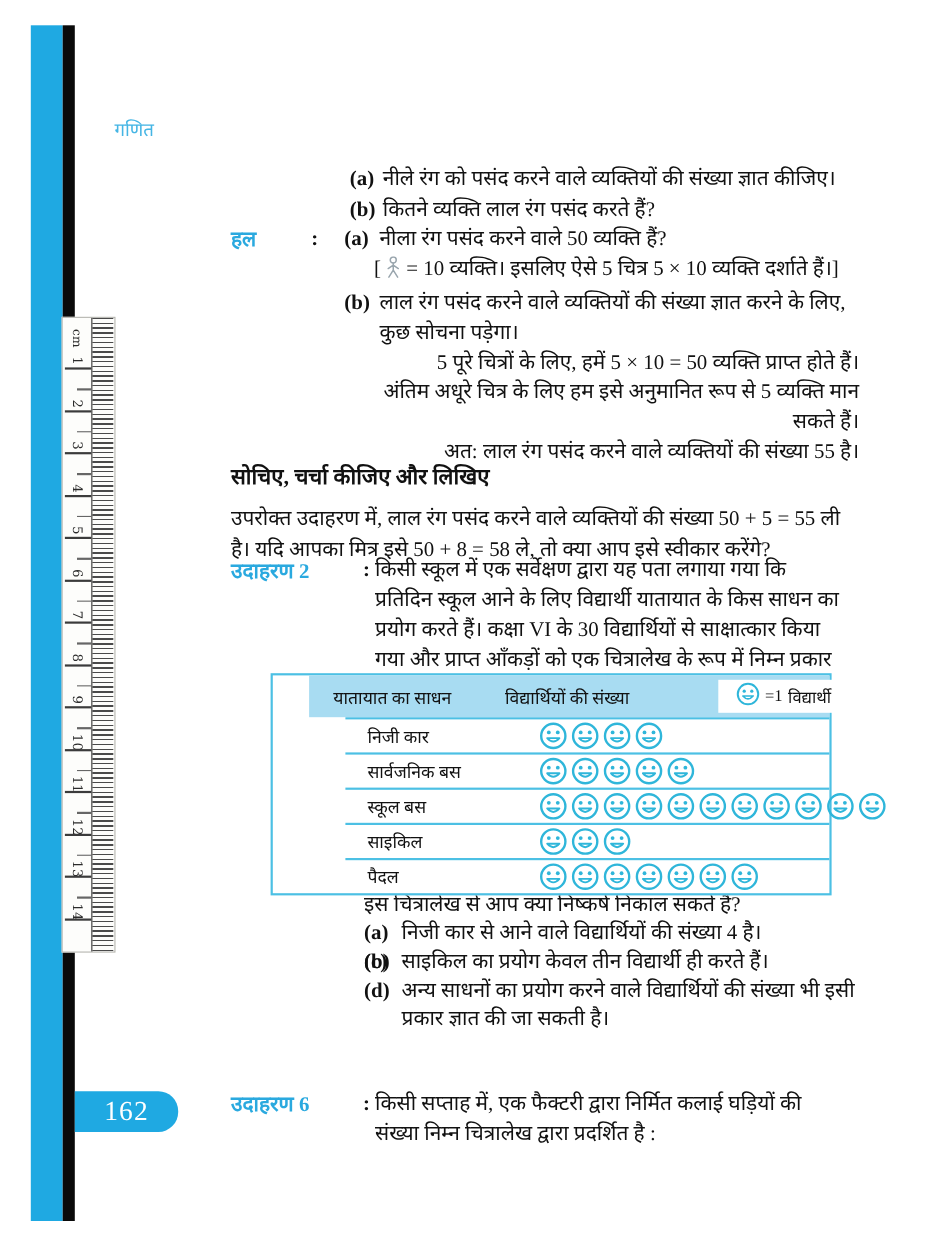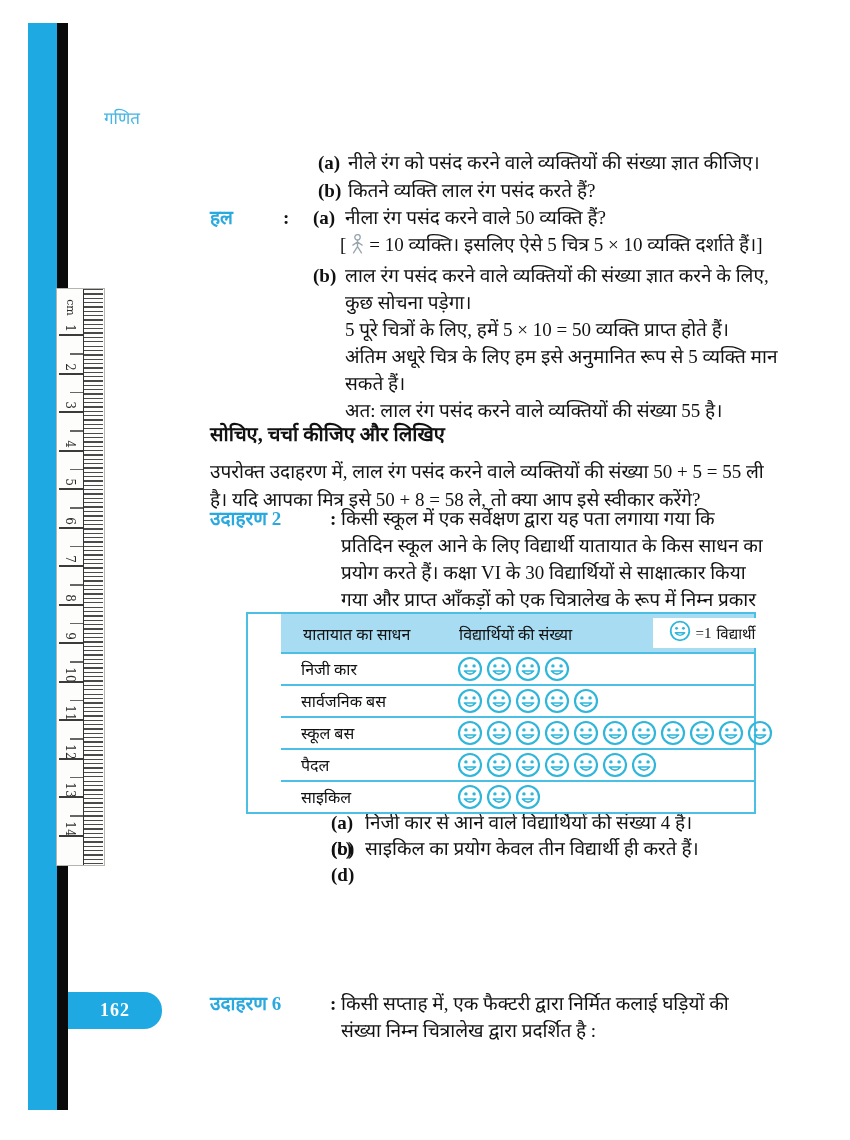--- a/index.html
+++ b/index.html
@@ -15,56 +15,56 @@
          background:repeating-linear-gradient(to bottom,#4a4a4a 0 1.3px,transparent 1.3px 4.35px);}
   .ruler-num{position:absolute;left:4px;width:18px;text-align:center;
          font:12px "DejaVu Serif",serif;color:#2b2b2b;transform:rotate(90deg);}
   .ruler-cm{font-size:11px;}
   .ruler-line{position:absolute;left:2px;width:24px;height:2px;background:#3b3b3b;}
   .ruler-halfline{position:absolute;left:13px;width:13px;height:1.5px;background:#666;}
   
   .page-header{position:absolute;left:104px;top:106px;font-size:17px;color:#45b5e4;}
   .page-number-box{position:absolute;left:68px;top:992px;width:94px;height:37px;background:#1fa9e2;
          border-radius:0 18px 18px 0;display:flex;align-items:center;justify-content:center;z-index:3;}
-  .page-number-box span{color:#fff;font-weight:bold;font-size:18px;letter-spacing:1px;}
+  .page-number-box span{color:#fff;font-weight:normal;font-size:25px;letter-spacing:1px;}
   
   .t{font-size:19px;line-height:27.5px;}
   .marker{font-weight:bold;}
   .cyan-label{color:#2aa9df;font-weight:bold;font-size:19px;}
   
   .questions{position:absolute;left:318px;top:149px;width:470px;}
   .q-item{position:relative;padding-left:30px;white-space:nowrap;}
   .q-item .marker{position:absolute;left:0;}
   .sol-label{position:absolute;left:210px;top:204px;}
   .sol-colon{position:absolute;left:283px;top:204px;font-weight:bold;}
   .solution{position:absolute;left:313px;top:204px;width:468px;line-height:27px;}
   .sol-a{position:relative;padding-left:32px;white-space:nowrap;}
   .sol-a .marker{position:absolute;left:0;}
   .bracket-line{padding-left:27px;white-space:nowrap;}
   .person-svg{vertical-align:-4px;margin:0 4px;}
   .sol-b{position:relative;padding-left:32px;}
   .sol-b .marker{position:absolute;left:0;}
-  .sol-p{padding-left:32px;}
+  .sol-p{padding-left:32px;text-align:right;}
   .think{position:absolute;left:210px;top:420px;width:572px;}
   .think-heading{font-size:20px;font-weight:bold;line-height:28px;margin-bottom:10px;}
   .example{position:absolute;width:590px;}
   .ex5{left:210px;top:505px;}
   .ex6{left:210px;top:990px;}
   .ex-label{position:absolute;left:0;top:0;}
   .ex-colon{position:absolute;left:120px;top:0;font-weight:bold;}
   .ex-text{position:absolute;left:131px;top:0;width:428px;line-height:27px;}
   
   .ptable{position:absolute;left:246px;top:612px;width:510px;border:2px solid #4cc0e4;
           box-sizing:border-box;background:#fff;z-index:1;padding-left:33px;}
   .pt-header{position:relative;height:38px;background:#a8dcf2;font-size:16px;}
   .pt-h1{position:absolute;left:22px;top:9px;}
   .pt-h2{position:absolute;left:178px;top:9px;}
   .pt-legend{position:absolute;left:372px;top:4px;width:118px;height:30px;background:#fff;
           display:flex;align-items:center;justify-content:center;gap:5px;font-size:15px;}
-  .pt-row{display:flex;align-items:center;height:30px;border-top:2px solid #4cc0e4;}
+  .pt-row{display:flex;align-items:center;height:30px;border-top:2px solid #4cc0e4;margin-left:33px;}
   .pt-label{width:156px;padding-left:20px;font-size:16px;flex:none;}
   .pt-smilies{display:flex;align-items:center;}
   .smiley{width:26px;height:26px;margin-right:3px;flex:none;}
   .pt-legend .smiley{width:22px;height:22px;margin:0;}
   
   .conclusions{position:absolute;left:331px;top:810px;width:452px;line-height:26px;font-size:19px;}
   .c-item{position:relative;padding-left:34px;}
   .c-item .marker{position:absolute;left:0;}
 </style>
 </head>
@@ -314,46 +314,22 @@
             </svg>
             <svg class="smiley" viewBox="0 0 30 30">
               <circle cx="15" cy="15" r="12.7" fill="none" stroke="#2fb6da" stroke-width="2.5"></circle>
               <circle cx="10.3" cy="11.4" r="2" fill="#2fb6da"></circle>
               <circle cx="19.7" cy="11.4" r="2" fill="#2fb6da"></circle>
               <path d="M8.6 17.3 Q15 24.6 21.4 17.3 Z" fill="none" stroke="#2fb6da" stroke-width="2" stroke-linejoin="round" stroke-linecap="round"></path>
             </svg>
           </span>
         </div>
         <div class="pt-row">
-          <span class="pt-label">पैदल</span>
+          <span class="pt-label">साइकिल</span>
           <span class="pt-smilies">
-            <svg class="smiley" viewBox="0 0 30 30">
-              <circle cx="15" cy="15" r="12.7" fill="none" stroke="#2fb6da" stroke-width="2.5"></circle>
-              <circle cx="10.3" cy="11.4" r="2" fill="#2fb6da"></circle>
-              <circle cx="19.7" cy="11.4" r="2" fill="#2fb6da"></circle>
-              <path d="M8.6 17.3 Q15 24.6 21.4 17.3 Z" fill="none" stroke="#2fb6da" stroke-width="2" stroke-linejoin="round" stroke-linecap="round"></path>
-            </svg>
-            <svg class="smiley" viewBox="0 0 30 30">
-              <circle cx="15" cy="15" r="12.7" fill="none" stroke="#2fb6da" stroke-width="2.5"></circle>
-              <circle cx="10.3" cy="11.4" r="2" fill="#2fb6da"></circle>
-              <circle cx="19.7" cy="11.4" r="2" fill="#2fb6da"></circle>
-              <path d="M8.6 17.3 Q15 24.6 21.4 17.3 Z" fill="none" stroke="#2fb6da" stroke-width="2" stroke-linejoin="round" stroke-linecap="round"></path>
-            </svg>
-            <svg class="smiley" viewBox="0 0 30 30">
-              <circle cx="15" cy="15" r="12.7" fill="none" stroke="#2fb6da" stroke-width="2.5"></circle>
-              <circle cx="10.3" cy="11.4" r="2" fill="#2fb6da"></circle>
-              <circle cx="19.7" cy="11.4" r="2" fill="#2fb6da"></circle>
-              <path d="M8.6 17.3 Q15 24.6 21.4 17.3 Z" fill="none" stroke="#2fb6da" stroke-width="2" stroke-linejoin="round" stroke-linecap="round"></path>
-            </svg>
-            <svg class="smiley" viewBox="0 0 30 30">
-              <circle cx="15" cy="15" r="12.7" fill="none" stroke="#2fb6da" stroke-width="2.5"></circle>
-              <circle cx="10.3" cy="11.4" r="2" fill="#2fb6da"></circle>
-              <circle cx="19.7" cy="11.4" r="2" fill="#2fb6da"></circle>
-              <path d="M8.6 17.3 Q15 24.6 21.4 17.3 Z" fill="none" stroke="#2fb6da" stroke-width="2" stroke-linejoin="round" stroke-linecap="round"></path>
-            </svg>
             <svg class="smiley" viewBox="0 0 30 30">
               <circle cx="15" cy="15" r="12.7" fill="none" stroke="#2fb6da" stroke-width="2.5"></circle>
               <circle cx="10.3" cy="11.4" r="2" fill="#2fb6da"></circle>
               <circle cx="19.7" cy="11.4" r="2" fill="#2fb6da"></circle>
               <path d="M8.6 17.3 Q15 24.6 21.4 17.3 Z" fill="none" stroke="#2fb6da" stroke-width="2" stroke-linejoin="round" stroke-linecap="round"></path>
             </svg>
             <svg class="smiley" viewBox="0 0 30 30">
               <circle cx="15" cy="15" r="12.7" fill="none" stroke="#2fb6da" stroke-width="2.5"></circle>
               <circle cx="10.3" cy="11.4" r="2" fill="#2fb6da"></circle>
               <circle cx="19.7" cy="11.4" r="2" fill="#2fb6da"></circle>
@@ -361,22 +337,46 @@
             </svg>
             <svg class="smiley" viewBox="0 0 30 30">
               <circle cx="15" cy="15" r="12.7" fill="none" stroke="#2fb6da" stroke-width="2.5"></circle>
               <circle cx="10.3" cy="11.4" r="2" fill="#2fb6da"></circle>
               <circle cx="19.7" cy="11.4" r="2" fill="#2fb6da"></circle>
               <path d="M8.6 17.3 Q15 24.6 21.4 17.3 Z" fill="none" stroke="#2fb6da" stroke-width="2" stroke-linejoin="round" stroke-linecap="round"></path>
             </svg>
           </span>
         </div>
         <div class="pt-row">
-          <span class="pt-label">साइकिल</span>
+          <span class="pt-label">पैदल</span>
           <span class="pt-smilies">
+            <svg class="smiley" viewBox="0 0 30 30">
+              <circle cx="15" cy="15" r="12.7" fill="none" stroke="#2fb6da" stroke-width="2.5"></circle>
+              <circle cx="10.3" cy="11.4" r="2" fill="#2fb6da"></circle>
+              <circle cx="19.7" cy="11.4" r="2" fill="#2fb6da"></circle>
+              <path d="M8.6 17.3 Q15 24.6 21.4 17.3 Z" fill="none" stroke="#2fb6da" stroke-width="2" stroke-linejoin="round" stroke-linecap="round"></path>
+            </svg>
+            <svg class="smiley" viewBox="0 0 30 30">
+              <circle cx="15" cy="15" r="12.7" fill="none" stroke="#2fb6da" stroke-width="2.5"></circle>
+              <circle cx="10.3" cy="11.4" r="2" fill="#2fb6da"></circle>
+              <circle cx="19.7" cy="11.4" r="2" fill="#2fb6da"></circle>
+              <path d="M8.6 17.3 Q15 24.6 21.4 17.3 Z" fill="none" stroke="#2fb6da" stroke-width="2" stroke-linejoin="round" stroke-linecap="round"></path>
+            </svg>
+            <svg class="smiley" viewBox="0 0 30 30">
+              <circle cx="15" cy="15" r="12.7" fill="none" stroke="#2fb6da" stroke-width="2.5"></circle>
+              <circle cx="10.3" cy="11.4" r="2" fill="#2fb6da"></circle>
+              <circle cx="19.7" cy="11.4" r="2" fill="#2fb6da"></circle>
+              <path d="M8.6 17.3 Q15 24.6 21.4 17.3 Z" fill="none" stroke="#2fb6da" stroke-width="2" stroke-linejoin="round" stroke-linecap="round"></path>
+            </svg>
+            <svg class="smiley" viewBox="0 0 30 30">
+              <circle cx="15" cy="15" r="12.7" fill="none" stroke="#2fb6da" stroke-width="2.5"></circle>
+              <circle cx="10.3" cy="11.4" r="2" fill="#2fb6da"></circle>
+              <circle cx="19.7" cy="11.4" r="2" fill="#2fb6da"></circle>
+              <path d="M8.6 17.3 Q15 24.6 21.4 17.3 Z" fill="none" stroke="#2fb6da" stroke-width="2" stroke-linejoin="round" stroke-linecap="round"></path>
+            </svg>
             <svg class="smiley" viewBox="0 0 30 30">
               <circle cx="15" cy="15" r="12.7" fill="none" stroke="#2fb6da" stroke-width="2.5"></circle>
               <circle cx="10.3" cy="11.4" r="2" fill="#2fb6da"></circle>
               <circle cx="19.7" cy="11.4" r="2" fill="#2fb6da"></circle>
               <path d="M8.6 17.3 Q15 24.6 21.4 17.3 Z" fill="none" stroke="#2fb6da" stroke-width="2" stroke-linejoin="round" stroke-linecap="round"></path>
             </svg>
             <svg class="smiley" viewBox="0 0 30 30">
               <circle cx="15" cy="15" r="12.7" fill="none" stroke="#2fb6da" stroke-width="2.5"></circle>
               <circle cx="10.3" cy="11.4" r="2" fill="#2fb6da"></circle>
               <circle cx="19.7" cy="11.4" r="2" fill="#2fb6da"></circle>
@@ -387,33 +387,35 @@
               <circle cx="10.3" cy="11.4" r="2" fill="#2fb6da"></circle>
               <circle cx="19.7" cy="11.4" r="2" fill="#2fb6da"></circle>
               <path d="M8.6 17.3 Q15 24.6 21.4 17.3 Z" fill="none" stroke="#2fb6da" stroke-width="2" stroke-linejoin="round" stroke-linecap="round"></path>
             </svg>
           </span>
         </div>
       </div>
   </div>
 
   <div class="conclusions">
+    <div>इस चित्रालेख से आप क्या निष्कर्ष निकाल सकते हैं?</div>
     <div class="c-item">
       <span class="marker">(a)</span>
       <span>निजी कार से आने वाले विद्यार्थियों की संख्या 4 है।</span>
     </div>
     <div class="c-item">
       <span class="marker">(b)</span>
     </div>
     <div class="c-item">
       <span class="marker">(c)</span>
       <span>साइकिल का प्रयोग केवल तीन विद्यार्थी ही करते हैं।</span>
     </div>
     <div class="c-item">
       <span class="marker">(d)</span>
+      <span>अन्य साधनों का प्रयोग करने वाले विद्यार्थियों की संख्या भी इसी प्रकार ज्ञात की जा सकती है।</span>
     </div>
   </div>
 
   <div class="example ex6">
     <span class="cyan-label ex-label">उदाहरण 6</span>
     <span class="t ex-colon">:</span>
     <div class="t ex-text">किसी सप्ताह में, एक फैक्टरी द्वारा निर्मित कलाई घड़ियों की संख्या निम्न चित्रालेख द्वारा प्रदर्शित है :</div>
   </div>
 
   <div class="page-number-box">

